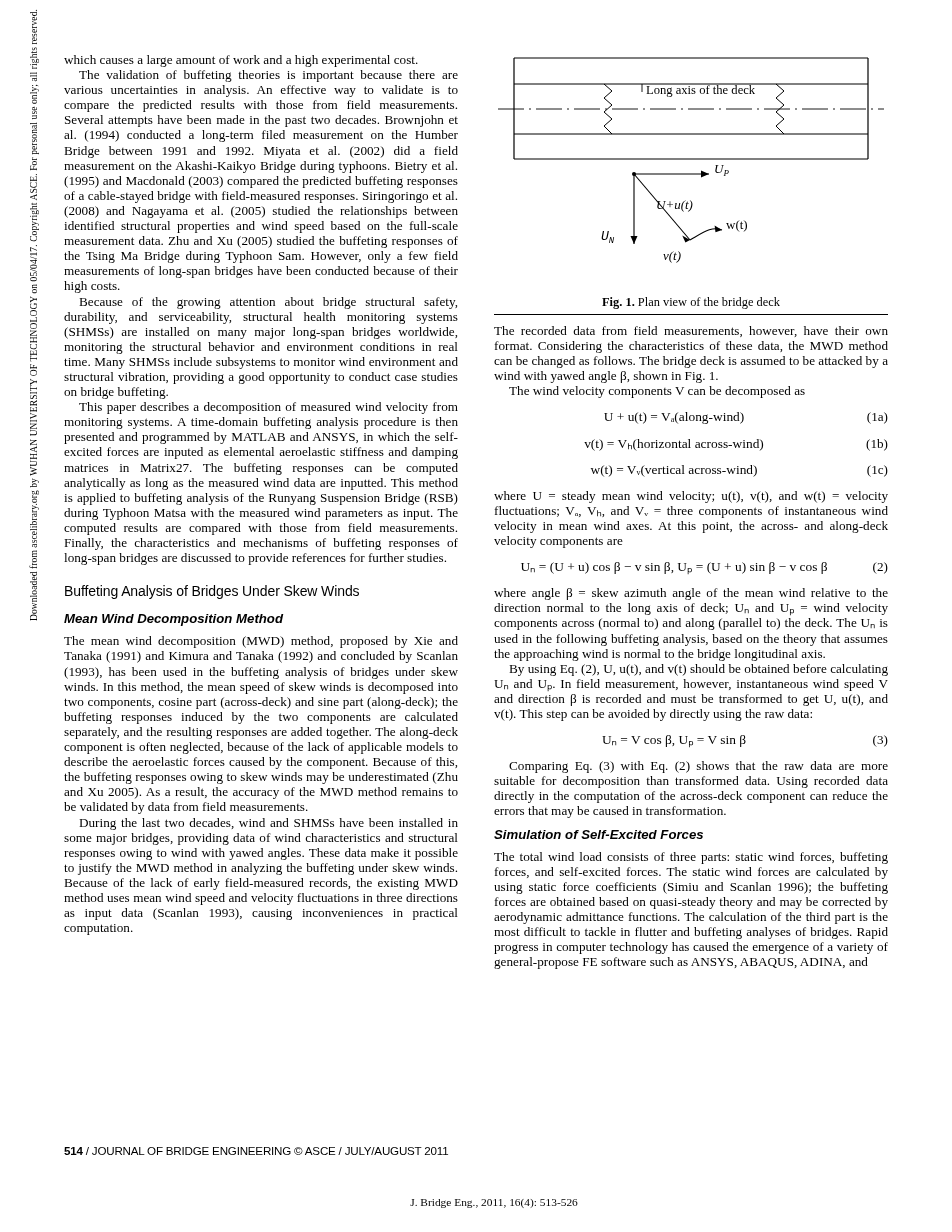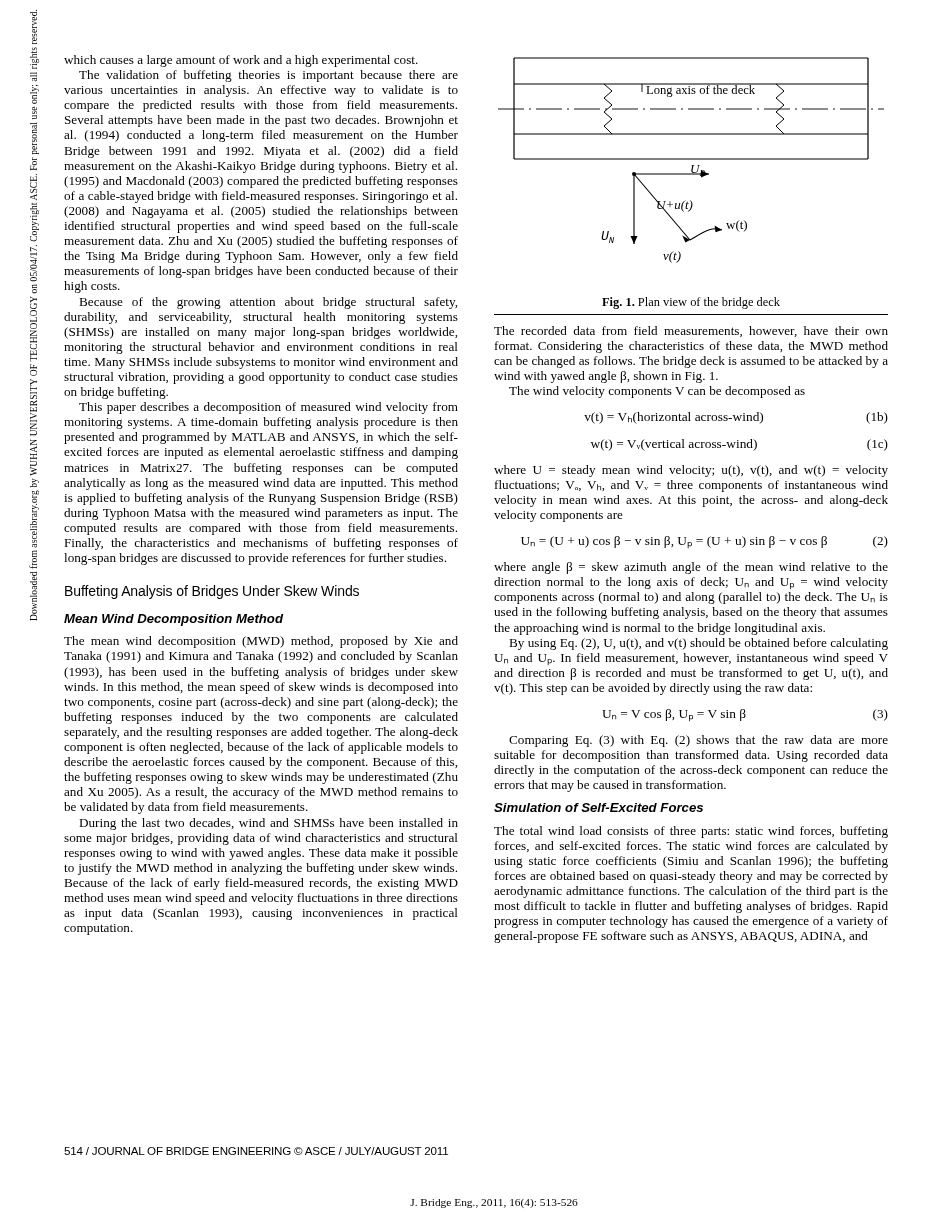--- a/index.html
+++ b/index.html
@@ -110,21 +110,21 @@
   
   .footer {
     position: absolute;
     left: 64px;
     top: 1144px;
     width: 824px;
     font-family: "Liberation Sans", sans-serif;
     font-size: 11.6px;
     letter-spacing: -0.2px;
   }
-  .footer b { font-weight: normal; }
+  .footer b { font-weight: bold; }
   .journal {
     position: absolute;
     left: 0;
     top: 1196px;
     width: 952px;
     text-align: center;
     font-size: 11.4px;
     font-family: "Liberation Serif", serif;
     padding-left: 18px;
   }
@@ -179,35 +179,39 @@
       <polygon points="140,200 136.5,192 143.5,192" fill="#000"></polygon>
       <polygon points="196,196 188.3,191.6 191.4,198.6" fill="#000"></polygon>
 
       <path d="M 196 196 C 210 188, 218 182, 228 186" fill="none" stroke="#000" stroke-width="1.1"></path>
       <polygon points="228,186 220.6,181.6 221.5,188.2" fill="#000"></polygon>
 
       <circle cx="140" cy="130" r="2" fill="#000"></circle>
     </svg>
     <div style="position:relative;">
       <div style="position:absolute; left:152px; top:-206px; font-size:12.6px; font-family:'Liberation Serif',serif;">Long axis of the deck</div>
-      <div style="position:absolute; left:196px; top:-128px; font-size:13px; font-style:italic; font-family:'Liberation Serif',serif;"><span>U</span><span class="sub">P</span></div>
+      <div style="position:absolute; left:220px; top:-128px; font-size:13px; font-style:italic; font-family:'Liberation Serif',serif;"><span>U</span><span class="sub">P</span></div>
       <div style="position:absolute; left:107px; top:-60px; font-size:13px; font-style:italic; font-family:Liberation Mono, monospace;"><span>U</span><span class="sub">N</span></div>
       <div style="position:absolute; left:162px; top:-92px; font-size:13px; font-style:italic; font-family:'Liberation Serif',serif;">U+u(t)</div>
       <div style="position:absolute; left:232px; top:-72px; font-size:13px; font-family:'Liberation Serif',serif;">w(t)</div>
       <div style="position:absolute; left:169px; top:-41px; font-size:13px; font-style:italic; font-family:'Liberation Serif',serif;">v(t)</div>
     </div>
     <div class="figcaption"><b>Fig. 1.</b> <span>Plan view of the bridge deck</span></div>
     <div class="rule"></div>
   </div>
 
   <div class="col col-right" style="top:323px;">
     <p><span>The recorded data from field measurements, however, have their own format. Considering the characteristics of these data, the MWD method can be changed as follows. The bridge deck is assumed to be attacked by a wind with yawed angle β, shown in Fig. </span><a class="ref" href="#">1</a><span>.</span></p>
     <p class="ind">The wind velocity components V can be decomposed as</p>
 
     <div class="eqrow">
+      <div class="eqbody">U + u(t) = Vₐ(along-wind)</div>
+      <div class="eqnum">(1a)</div>
+    </div>
+    <div class="eqrow">
       <div class="eqbody">v(t) = Vₕ(horizontal across-wind)</div>
       <div class="eqnum">(1b)</div>
     </div>
     <div class="eqrow">
       <div class="eqbody">w(t) = Vᵥ(vertical across-wind)</div>
       <div class="eqnum">(1c)</div>
     </div>
 
     <p>where U = steady mean wind velocity; u(t), v(t), and w(t) = velocity fluctuations; Vₐ, Vₕ, and Vᵥ = three components of instantaneous wind velocity in mean wind axes. At this point, the across- and along-deck velocity components are</p>
 

